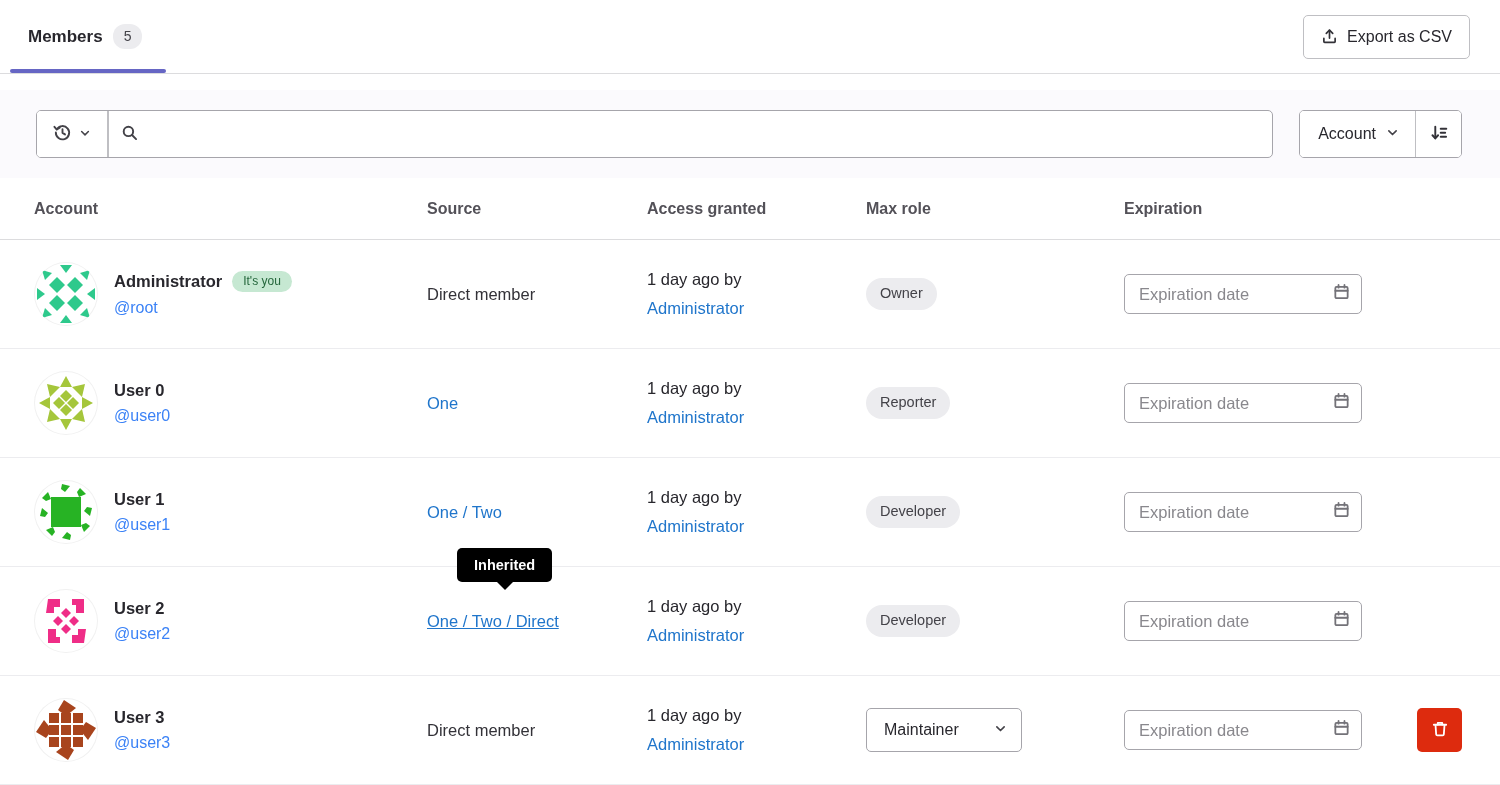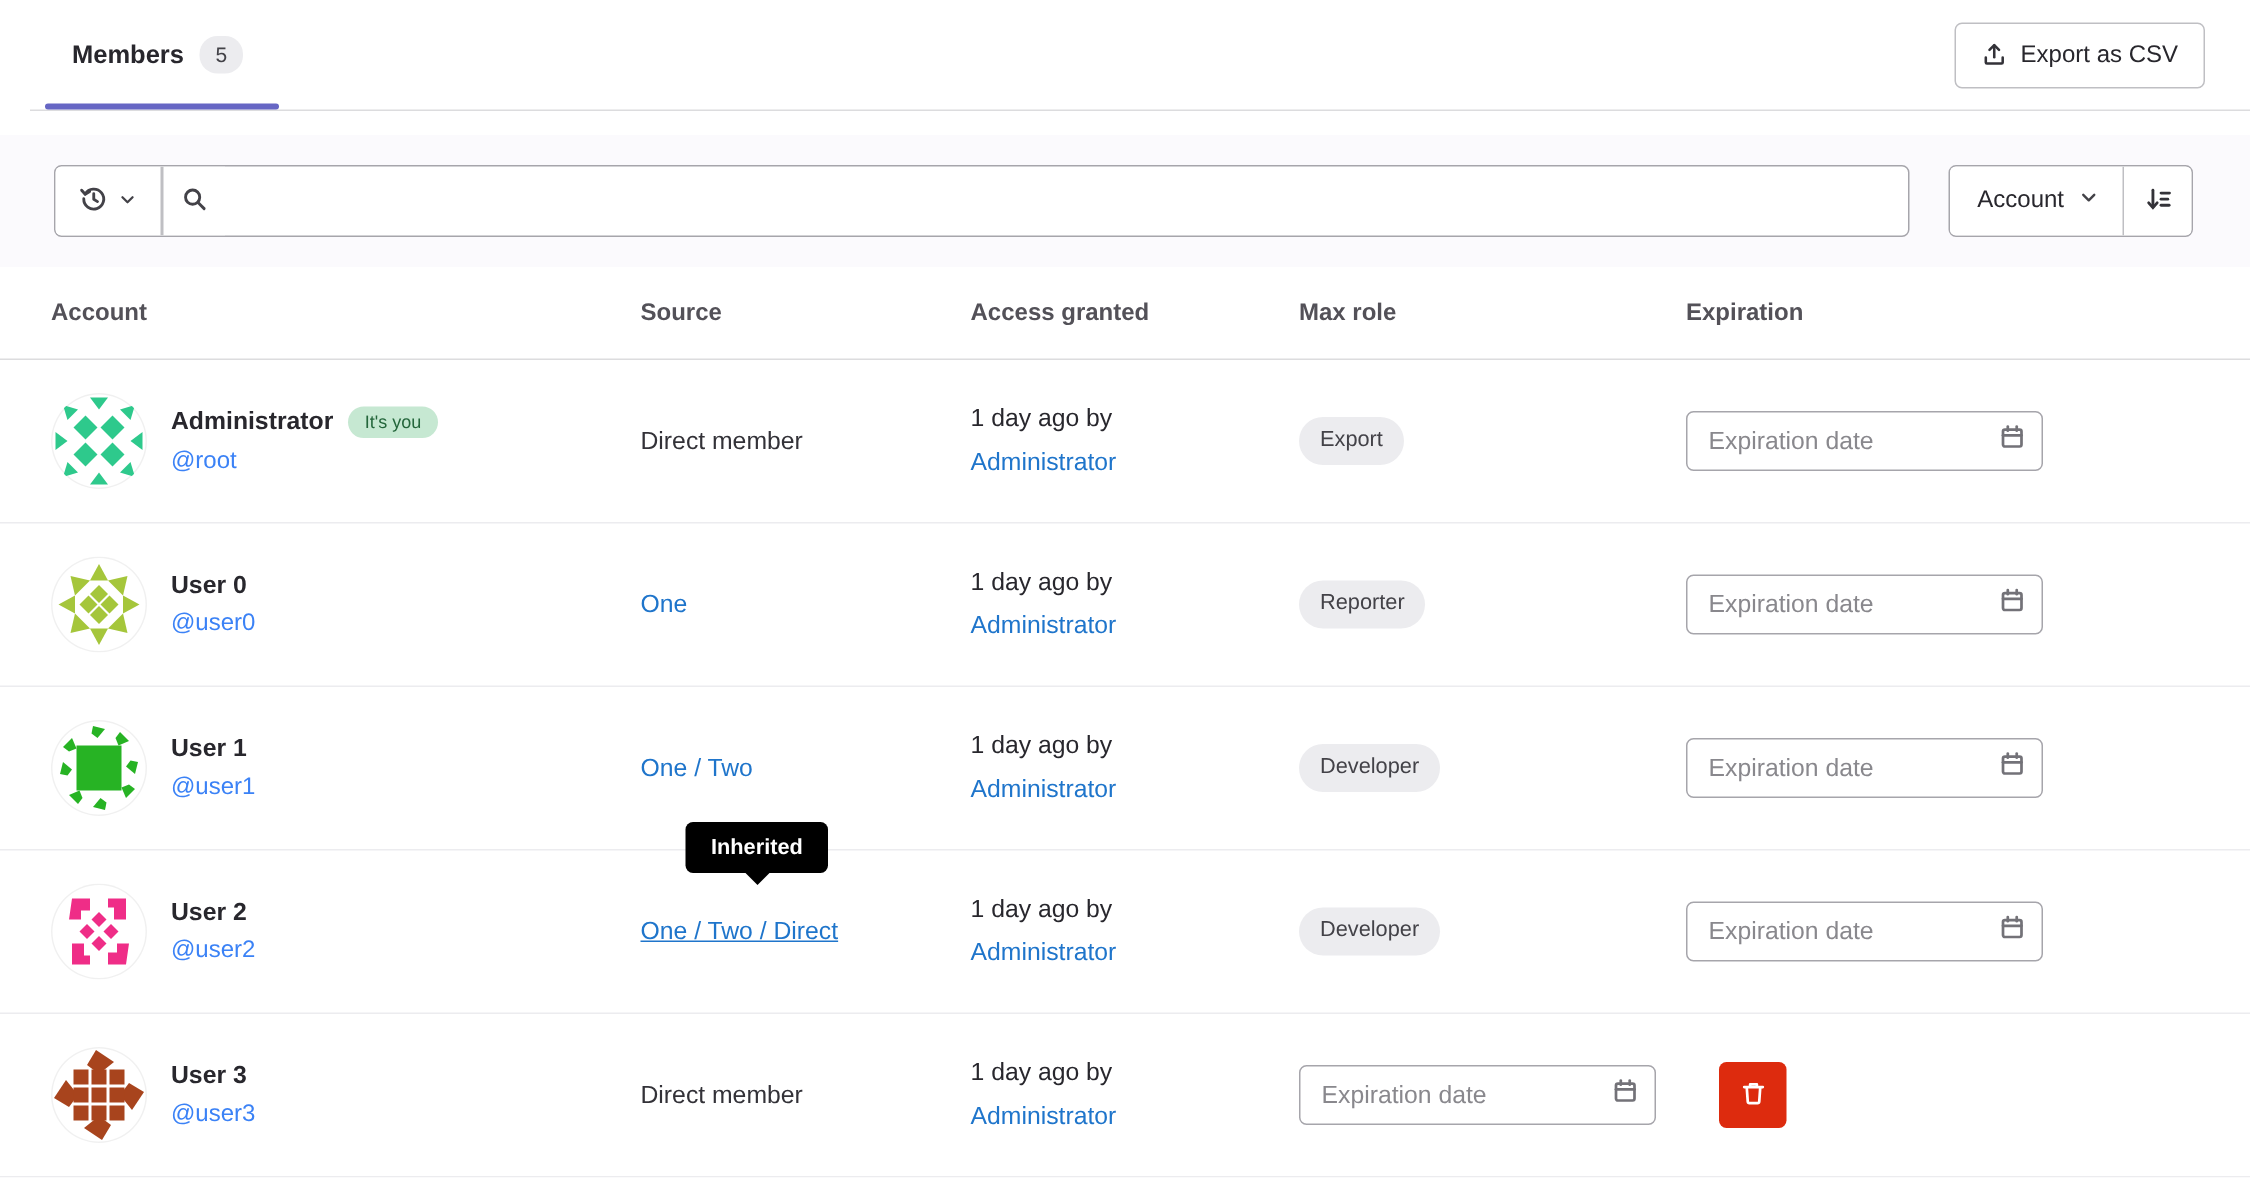--- a/index.html
+++ b/index.html
@@ -1,19 +1,19 @@
 <!DOCTYPE html>
 <html><head>
 <meta charset="utf-8">
 <style>
   * { box-sizing: border-box; margin: 0; padding: 0; }
   html,body { width:1500px; height:785px; background:#fff; font-family:"Liberation Sans", sans-serif; color:#28272d; overflow:hidden; }
 
   
-  .tabs-bar { height:74px; border-bottom:1px solid #dcdcde; display:flex; align-items:center; justify-content:space-between; padding:0 30px 0 10px;margin-left:20px; }
+  .tabs-bar { height:74px; border-bottom:1px solid #dcdcde; display:flex; align-items:center; justify-content:space-between; padding:0 30px 0 10px; }
   .tab { position:relative; height:73px; display:flex; align-items:center; gap:10px; padding:0 24px 0 18px; cursor:pointer; }
   .tab.active::after { content:""; position:absolute; left:0; right:0; bottom:0; height:4px; background:#6666c4; border-radius:2px; }
   .tab-label { font-size:17px; font-weight:700; color:#28272d; }
   .count-badge { background:#ececef; color:#434248; font-size:14px; font-weight:400; border-radius:12px; padding:3px 11px; line-height:1.3; }
 
   .btn-export { display:flex; align-items:center; gap:9px; height:44px; padding:0 17px; background:#fff; border:1px solid #bfbfc3; border-radius:5px; font-size:16px; color:#28272d; cursor:pointer; font-family:inherit; }
   .btn-export svg { display:block; }
 
   
   .filter-bar { margin-top:16px; height:88px; background:#fbfafd; display:flex; align-items:center; padding:0 38px 0 36px; gap:26px; }
@@ -168,21 +168,21 @@
           <span class="its-you">It's you</span>
         </div>
         <div class="member-username">@root</div>
       </div>
     </div>
     <div class="cell-source">Direct member</div>
     <div class="cell-granted">
       <div>1 day ago by</div>
       <a class="by-link">Administrator</a>
     </div>
-    <div><span class="role-badge">Export</span></div>
+    <div><span class="role-badge">Owner</span></div>
     <div>
       <span class="date-field">
         <input class="date-input" placeholder="Expiration date" style="">
         <span class="cal-icon"><svg width="17" height="17" viewBox="0 0 16 16" fill="none" stroke="currentColor" stroke-width="1.7" stroke-linecap="round">
               <rect x="2.2" y="3.2" width="11.6" height="10.6" rx="1.2"></rect>
               <path d="M2.2 6.8h11.6"></path>
               <path d="M5.2 1.3v2.6"></path>
               <path d="M10.8 1.3v2.6"></path>
             </svg></span>
       </span>
@@ -368,20 +368,30 @@
           </div>
         <div class="member-username">@user3</div>
       </div>
     </div>
     <div class="cell-source">Direct member</div>
     <div class="cell-granted">
       <div>1 day ago by</div>
       <a class="by-link">Administrator</a>
     </div>
     <div>
+      <button class="role-dropdown">
+        <span>Maintainer</span>
+        <span>
+          <svg width="13" height="13" viewBox="0 0 16 16" fill="none" stroke="#434248" stroke-width="2" stroke-linecap="round" stroke-linejoin="round">
+              <path d="M3.5 6l4.5 4.5L12.5 6"></path>
+            </svg>
+        </span>
+      </button>
+    </div>
+    <div>
       <span class="date-field">
         <input class="date-input" placeholder="Expiration date" style="">
         <span class="cal-icon"><svg width="17" height="17" viewBox="0 0 16 16" fill="none" stroke="currentColor" stroke-width="1.7" stroke-linecap="round">
               <rect x="2.2" y="3.2" width="11.6" height="10.6" rx="1.2"></rect>
               <path d="M2.2 6.8h11.6"></path>
               <path d="M5.2 1.3v2.6"></path>
               <path d="M10.8 1.3v2.6"></path>
             </svg></span>
       </span>
     </div>

